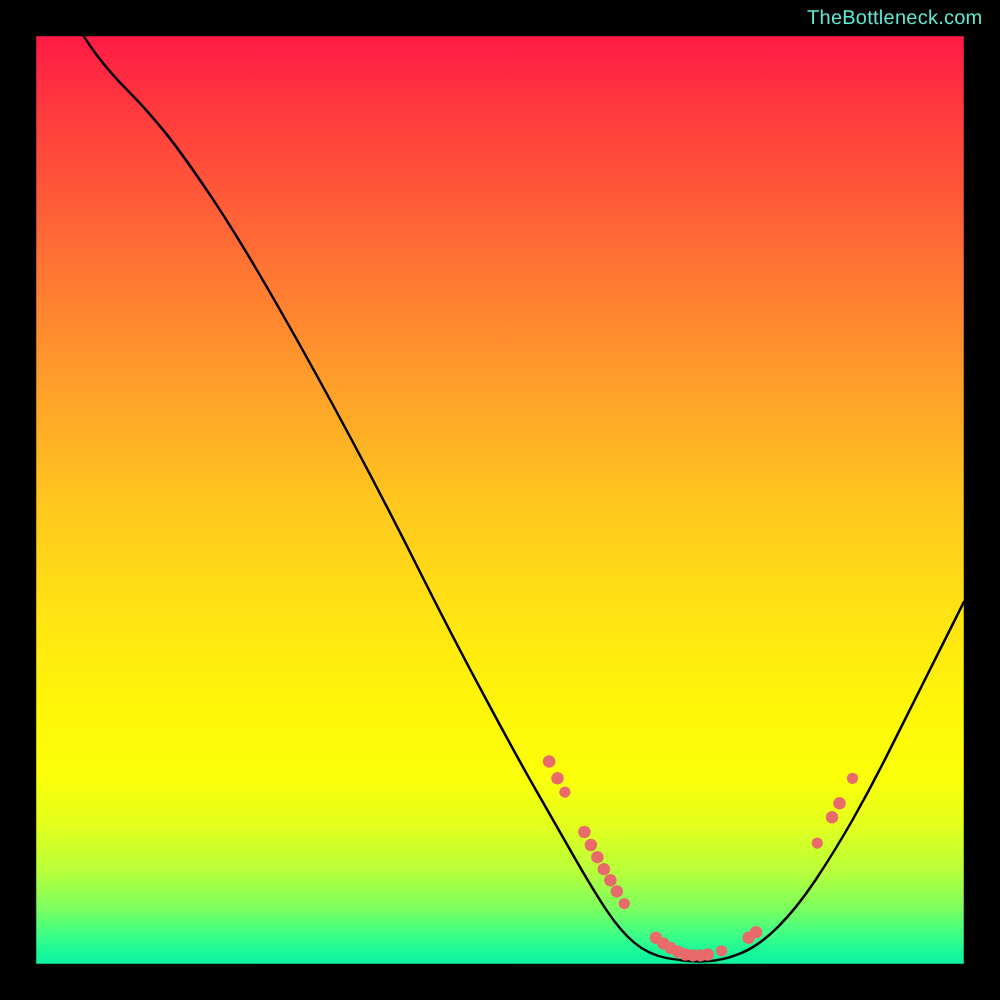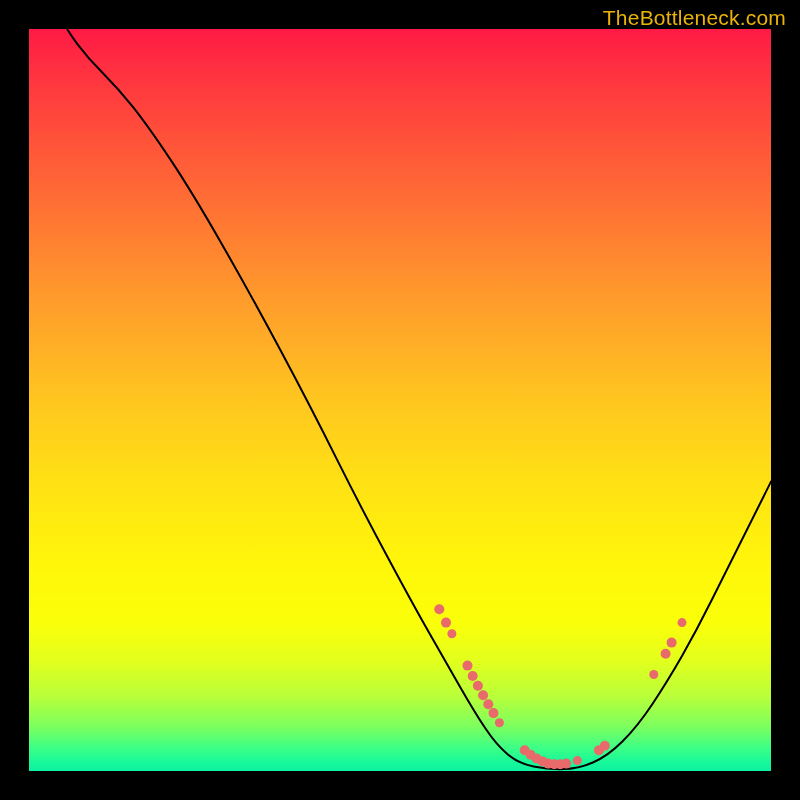--- a/index.html
+++ b/index.html
@@ -30,22 +30,22 @@
       #b8ff3a 90%,
       #7cff5e 94%,
       #3aff87 97%,
       #15f79b 99%,
       #0ef1a0 100%);
   }
   .watermark {
     position: absolute;
     top: 6px;
     right: 14px;
-    color: #eab308;
-    font-size: 21px;
+    color: #5eead4;
+    font-size: 16px;
     letter-spacing: 0.2px;
     font-weight: 500;
   }
   svg.plot {
     position: absolute;
     left: 0;
     top: 0;
     width: 742px;
     height: 742px;
     overflow: visible;

